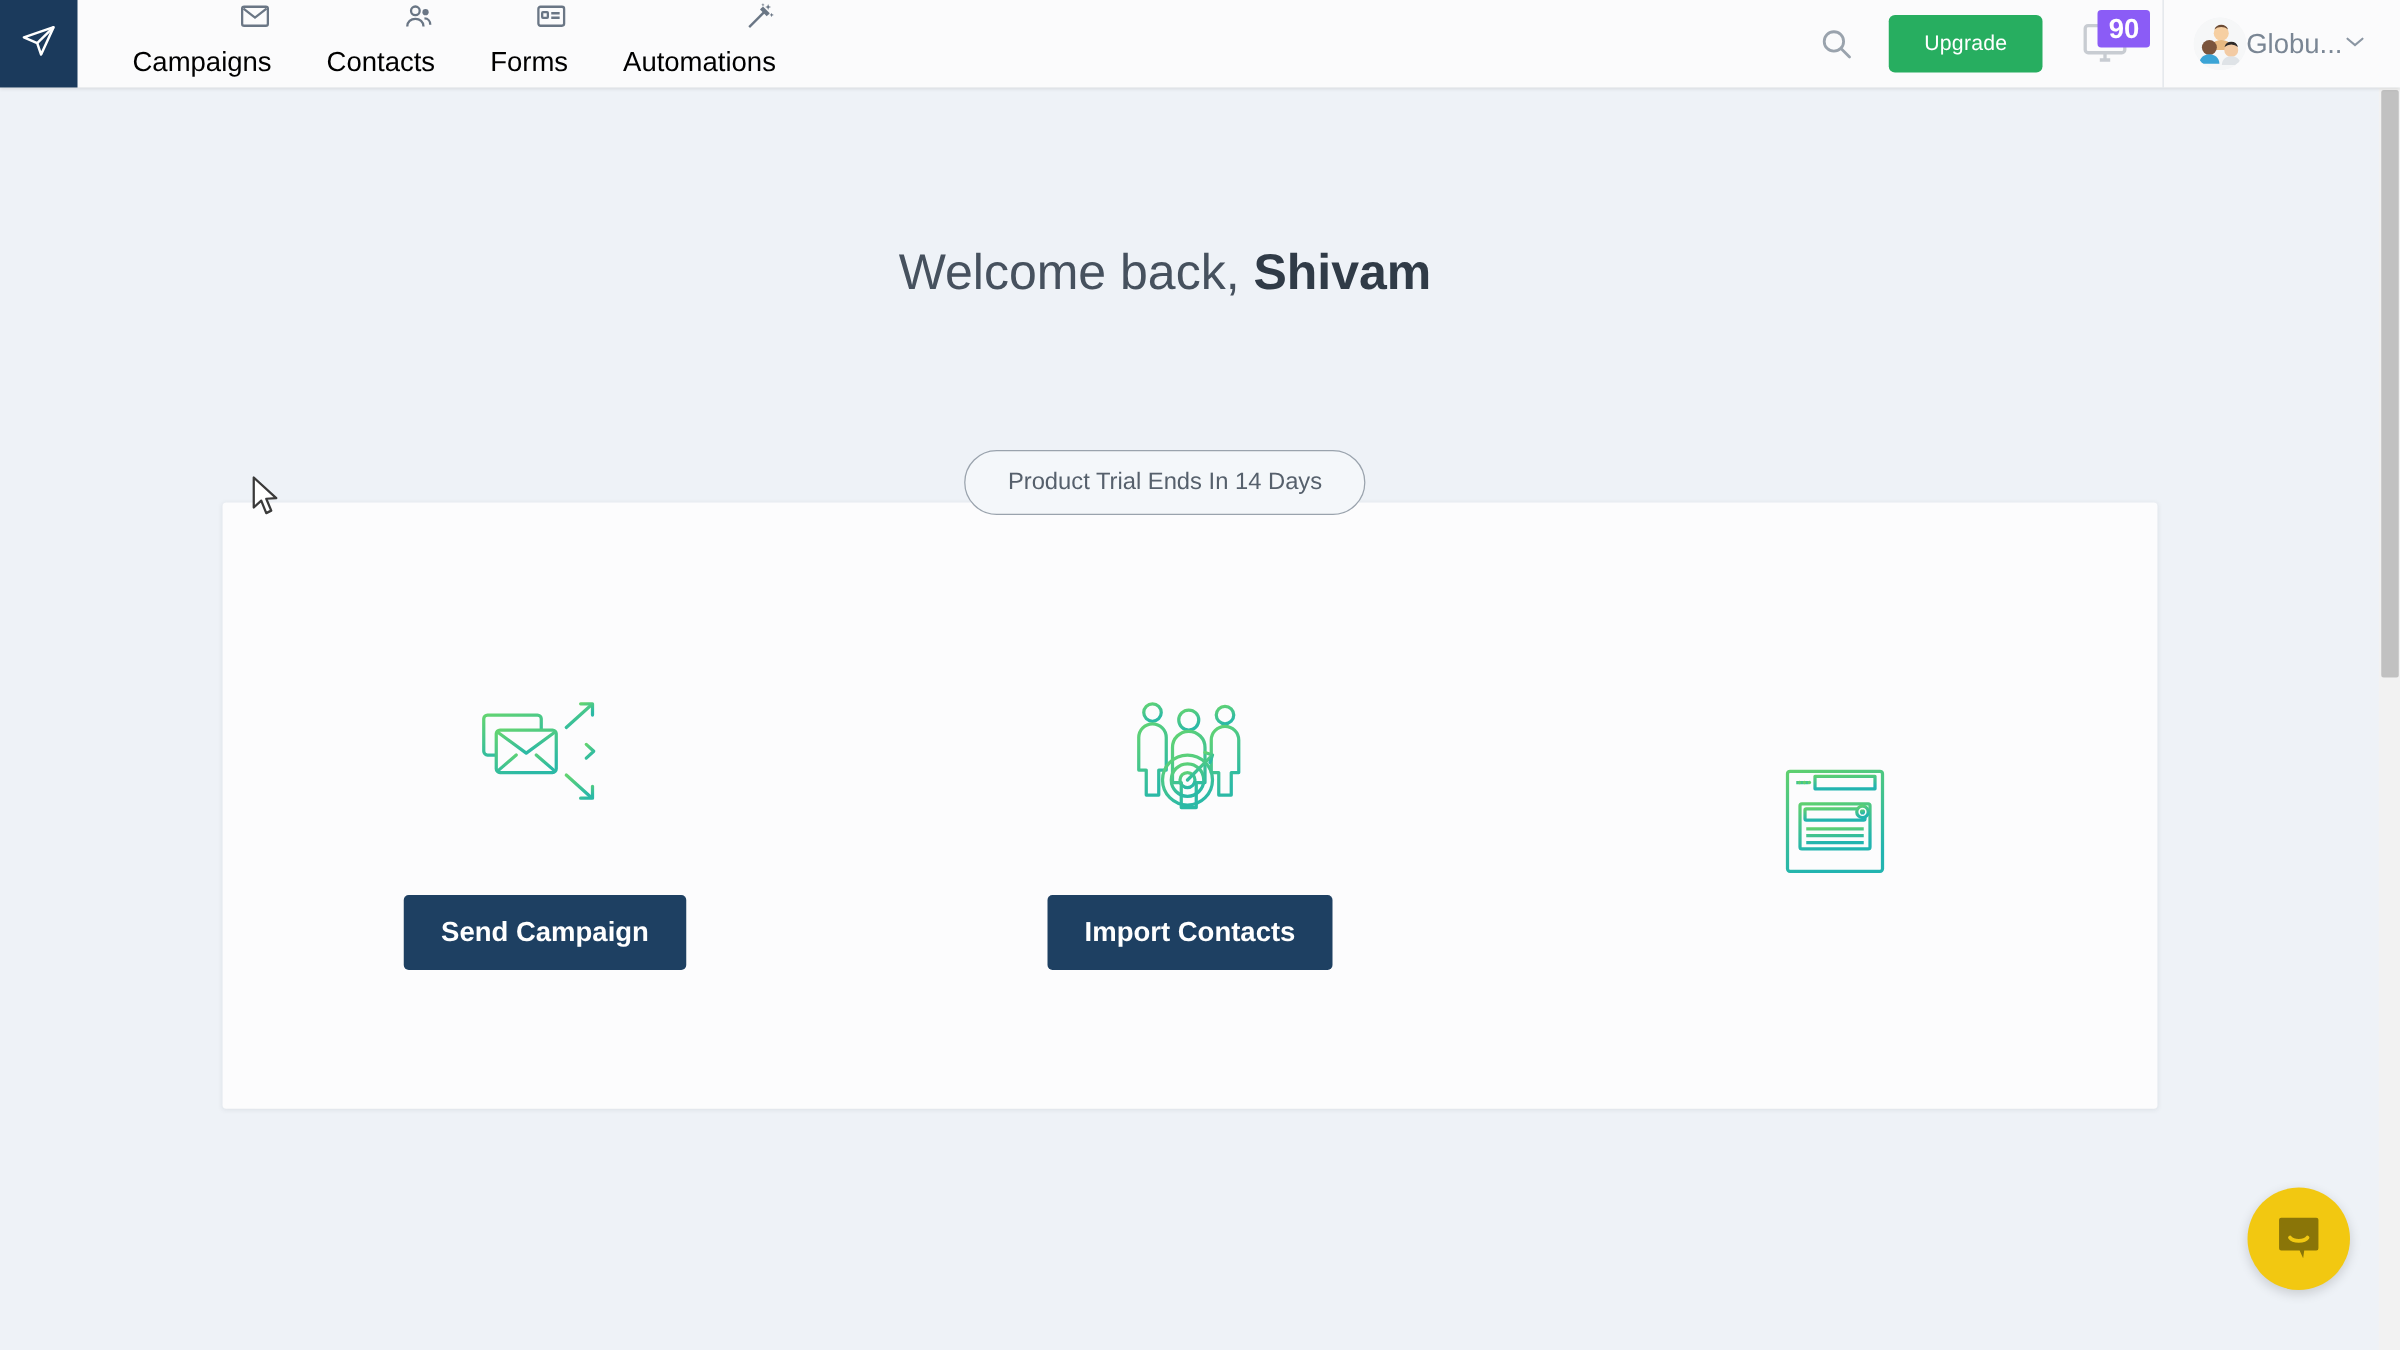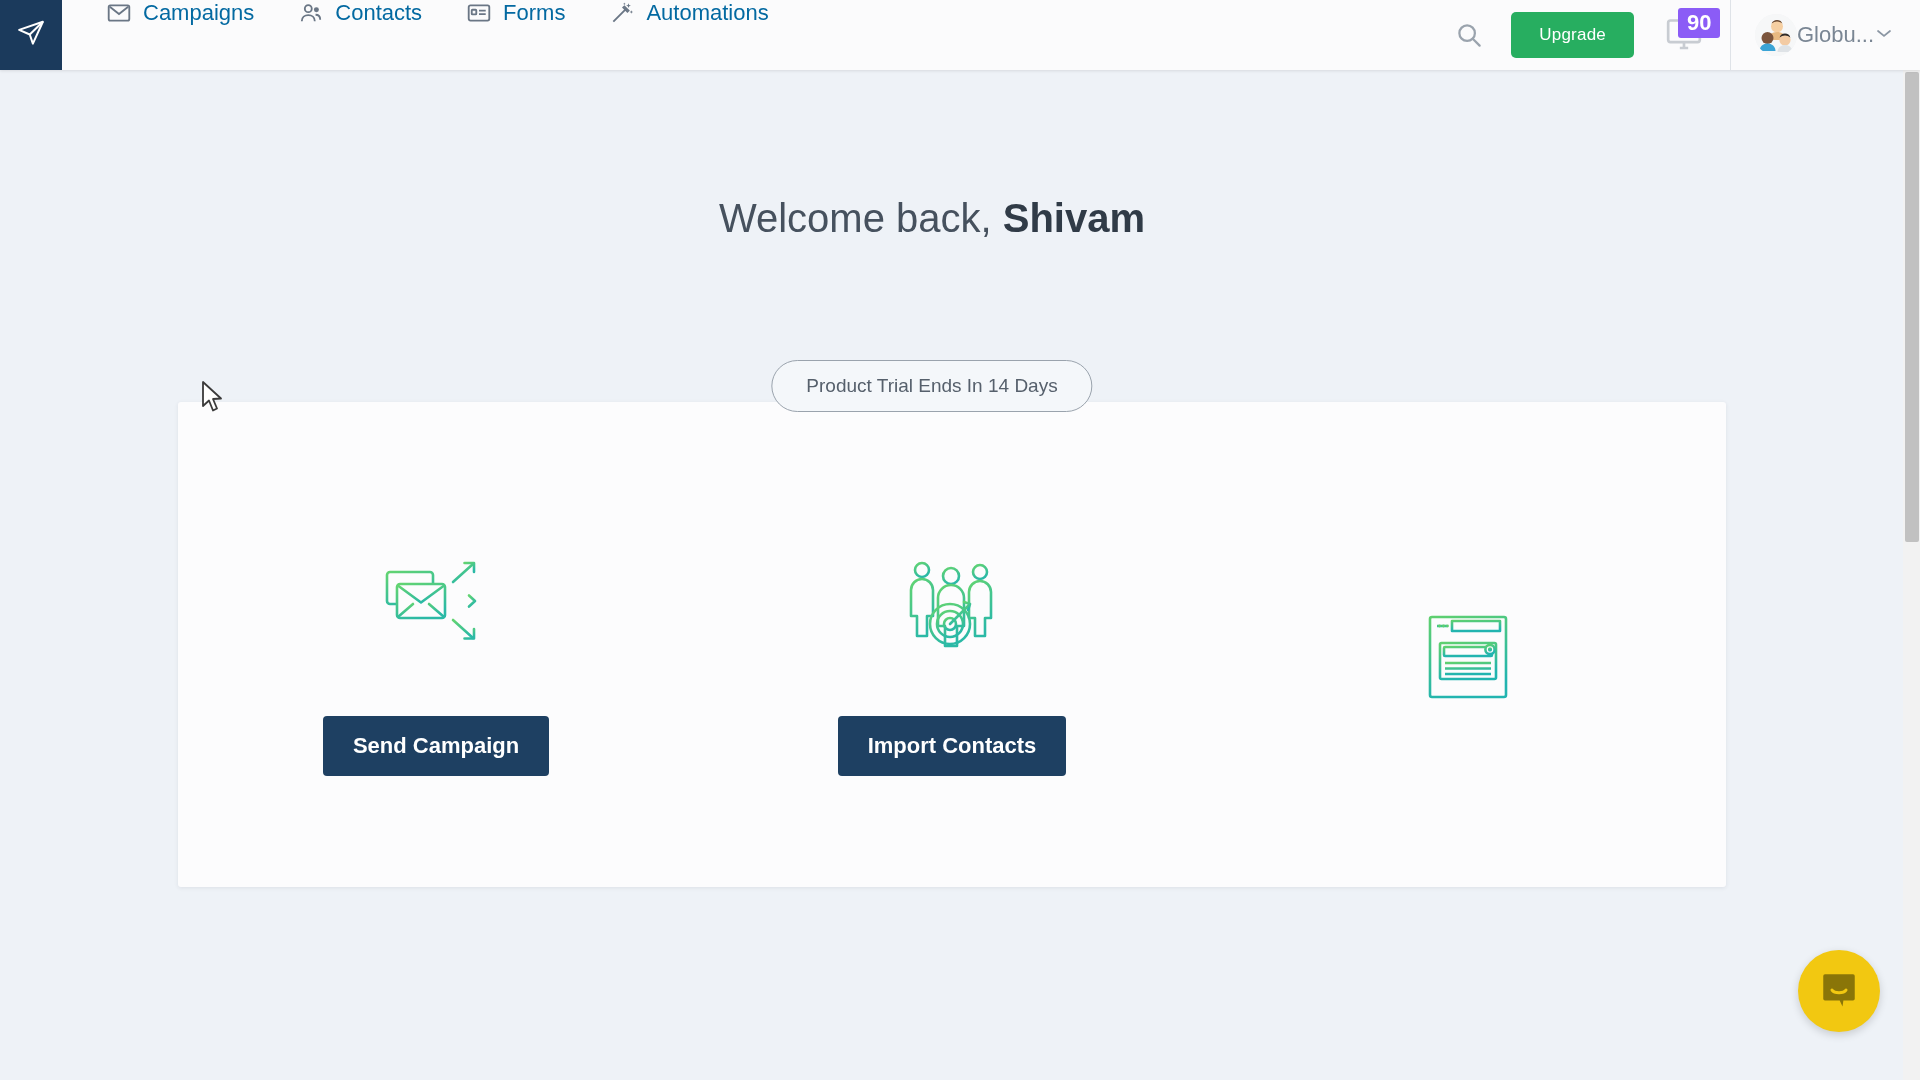--- a/index.html
+++ b/index.html
@@ -21,27 +21,28 @@
     z-index: 40;
   }
   .logo-tile {
     width: 62px; height: 70px;
     background: #1b3a5c;
     display: flex; align-items: center; justify-content: center;
     flex: none;
   }
   .nav-items { display: flex; align-items: center; margin-left: 22px; }
   .nav-item {
-    display: flex; align-items: flex-start;
+    display: flex; align-items: flex-end;
     gap: 11px;
     padding: 0 22px;
     height: 70px;
     cursor: pointer;
-    color: #0369a1;
+    color: #000000;
     font-size: 22px;
+    flex-direction: column;
   }
   .nav-item .nav-ico { display: flex; align-items: center; }
   .nav-spacer { flex: 1; }
 
   .search-btn {
     width: 56px; height: 56px;
     display: flex; align-items: center; justify-content: center;
     cursor: pointer; margin-right: 14px;
   }
   .upgrade-btn {

